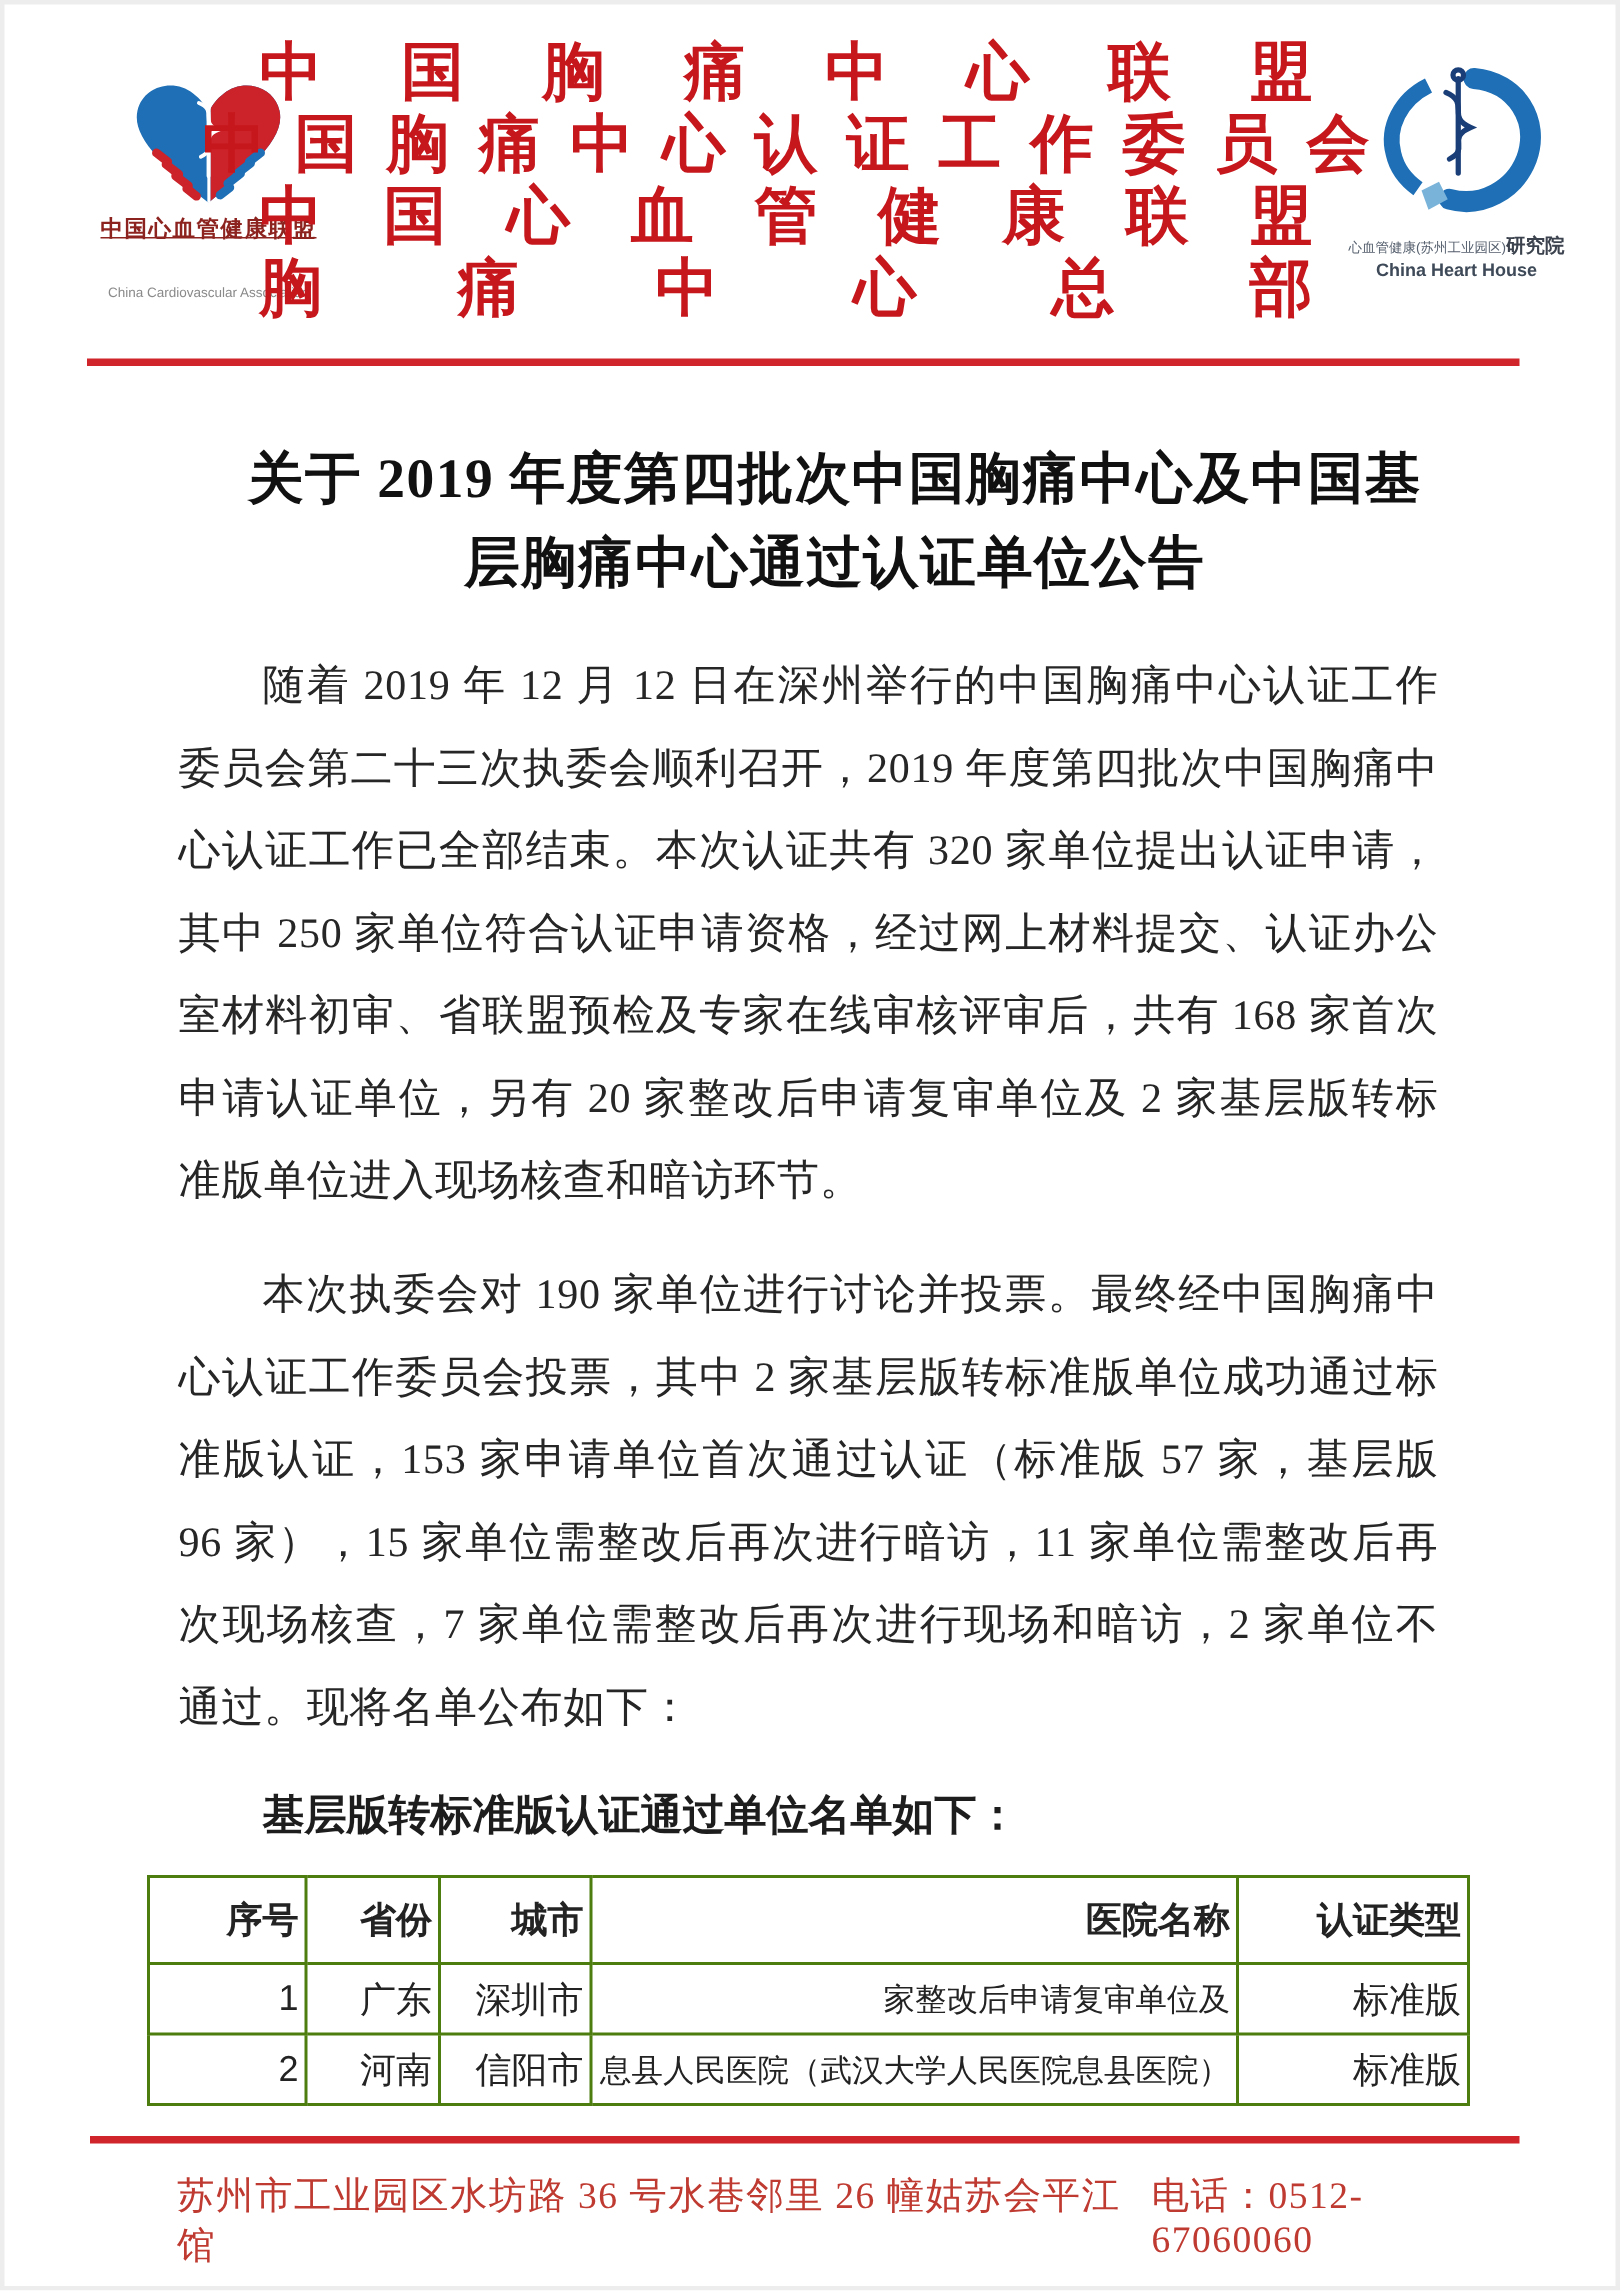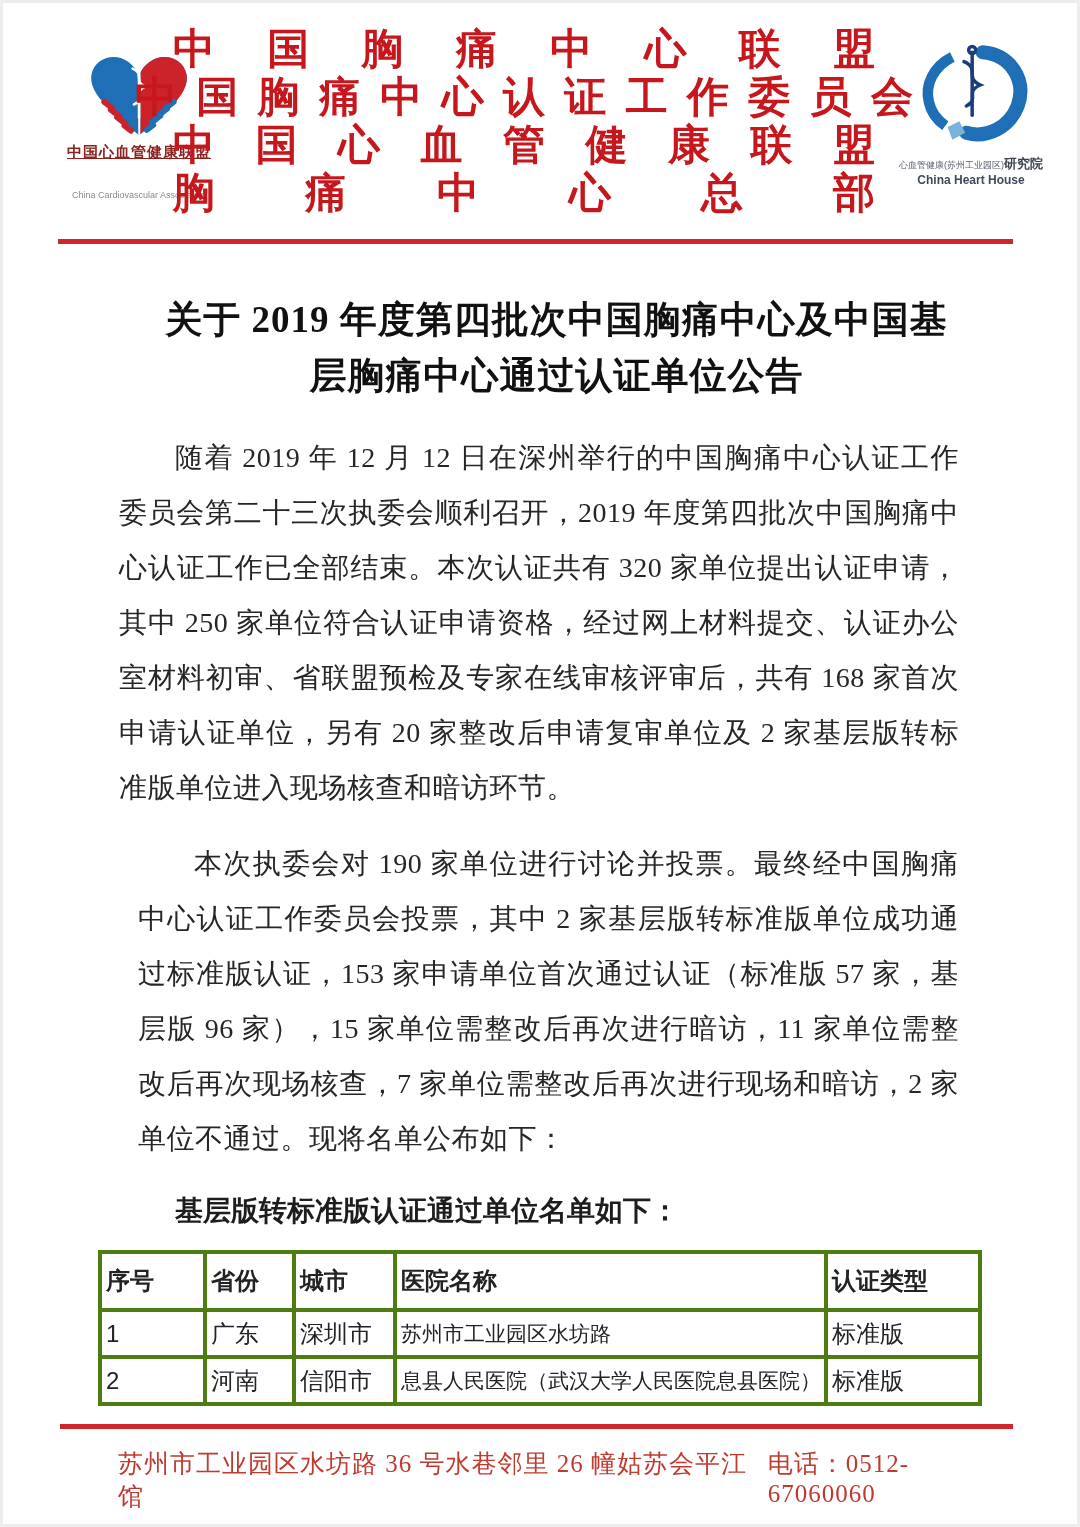--- a/index.html
+++ b/index.html
@@ -37,35 +37,35 @@
   
   .doc-title { margin-top:48px; text-align:center; color:#111111; }
   .doc-title div { font-size:37px; font-weight:bold; line-height:56px; letter-spacing:1px;padding-left:33px; }
 
   
   .body-text { margin:26px 118px 0 116px; color:#262626; }
   .body-text p {
     font-size:28px; line-height:55px; text-align:justify;
     text-indent:2em; letter-spacing:0.5px;
   }
-  .body-text p + p { margin-top:21px;margin-left:19px; }
+  .body-text p + p { margin-top:21px; }
 
   .list-heading {
     margin:20px 118px 0 116px; text-indent:2em;
     font-size:28px; line-height:50px; font-weight:bold; color:#1d1d1d;
   }
 
   
   table.cert {
     margin:14px 0 0 95px; width:880px; border-collapse:collapse;
     font-family:"Liberation Sans","DejaVu Sans",sans-serif; color:#232323;
     table-layout:fixed;
   }
   table.cert th, table.cert td {
-    border:4px solid #4d7c0f; text-align:left; vertical-align:middle;
+    border:2px solid #4d7c0f; text-align:right; vertical-align:middle;
     font-size:24px; padding:0 4px;
   }
   table.cert th { height:58px; font-weight:bold; }
   table.cert td { height:47px; font-weight:normal; }
   table.cert col.c1 { width:105px; }
   table.cert col.c2 { width:89px; }
   table.cert col.c3 { width:101px; }
   table.cert col.c4 { width:431px; }
   table.cert col.c5 { width:154px; }
   table.cert td.hospital { font-size:21px; white-space:nowrap; }
@@ -211,21 +211,21 @@
         <th>城市</th>
         <th>医院名称</th>
         <th>认证类型</th>
       </tr>
     </thead>
     <tbody>
       <tr>
         <td>1</td>
         <td>广东</td>
         <td>深圳市</td>
-        <td class="hospital">苏州市工业园区水坊路</td>
+        <td class="hospital">家整改后申请复审单位及</td>
         <td>标准版</td>
       </tr>
       <tr>
         <td>2</td>
         <td>河南</td>
         <td>信阳市</td>
         <td class="hospital">息县人民医院（武汉大学人民医院息县医院）</td>
         <td>标准版</td>
       </tr>
     </tbody>

